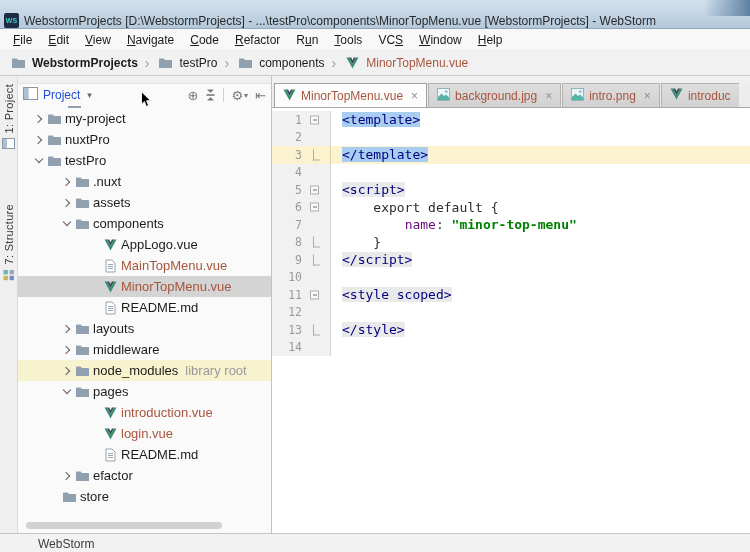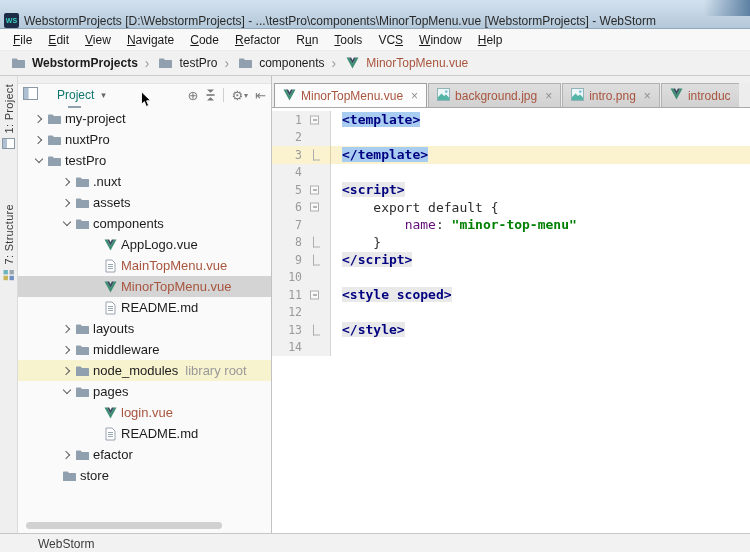--- a/index.html
+++ b/index.html
@@ -64,21 +64,21 @@
   }
 
   
   .panel {
     width: 253px; min-width: 253px; margin-top: 7px; background: #fafafa;
     display: flex; flex-direction: column; border-top: 1px solid #e3e3e3;
   }
   .panel-header {
     height: 22px; display: flex; align-items: center; padding: 0 5px; gap: 4px;
   }
-  .panel-title { color: #0f766e; margin-left: 15px; }
+  .panel-title { color: #1d4ed8; margin-left: 1px; }
   .panel-caret { color: #666; font-size: 9px; margin-left: 3px; }
   .hdr-right { margin-left: auto; display: flex; align-items: center; gap: 7px; }
   .hdr-icon { color: #7a7a7a; font-size: 13px; line-height: 13px; cursor: default; display:flex; align-items:center; }
   .hdr-sep { width: 1px; height: 14px; background: #cfcfcf; }
   .gear-caret { font-size: 8px; color: #7a7a7a; margin-left: 1px; }
 
   .tree { flex: 1; overflow: hidden; position: relative; padding-top: 2px; }
   .tree-row {
     height: 21px; display: flex; align-items: center;
     font-size: 13px; color: #1c1c1c; white-space: nowrap; cursor: default;
@@ -148,21 +148,21 @@
   .fold-end {
     left: 41px; width: 7px; height: 11px;
     border-left: 1px solid #adadad; border-bottom: 1px solid #adadad;
   }
   .codetext { padding-left: 11px; display: flex; }
   .tok {
     white-space: pre;
     font-family: "DejaVu Sans Mono", "Liberation Mono", monospace;
     font-size: 13px; color: #2b2b2b;
   }
-  .tok.tag { color: #000080; font-weight: bold; }
+  .tok.tag { color: #000080; font-weight: normal; }
   .tok.sel { background: #a9cdf1; }
   .tok.frag { background: #e9e9e9; }
   .tok.attr { color: #660e7a; }
   .tok.str { color: #008000; font-weight: bold; }
 
   
   .terminalbar {
     height: 20px; background: #f2f2f2; border-top: 1px solid #c6c6c6;
     display: flex; align-items: center; padding-left: 38px; color: #3c3c3c;
   }
@@ -444,20 +444,30 @@
         <span class="lbl">pages</span>
       </div>
       <div class="tree-row" style="padding-left:70px">
         <span class="chev-box"></span>
         <span class="t-icon">
             <svg width="13" height="12" viewBox="0 0 13 12">
               <polygon points="0.5,0.5 6.5,11.5 12.5,0.5 9.9,0.5 6.5,6.8 3.1,0.5" fill="#3d8e72"></polygon>
               <polygon points="3.1,0.5 6.5,6.8 9.9,0.5 7.9,0.5 6.5,3.2 5.1,0.5" fill="#35495e"></polygon>
             </svg>
           </span>
+        <span class="lbl vcs-brown">introduction.vue</span>
+      </div>
+      <div class="tree-row" style="padding-left:70px">
+        <span class="chev-box"></span>
+        <span class="t-icon">
+            <svg width="13" height="12" viewBox="0 0 13 12">
+              <polygon points="0.5,0.5 6.5,11.5 12.5,0.5 9.9,0.5 6.5,6.8 3.1,0.5" fill="#3d8e72"></polygon>
+              <polygon points="3.1,0.5 6.5,6.8 9.9,0.5 7.9,0.5 6.5,3.2 5.1,0.5" fill="#35495e"></polygon>
+            </svg>
+          </span>
         <span class="lbl vcs-brown">login.vue</span>
       </div>
       <div class="tree-row" style="padding-left:70px">
         <span class="chev-box"></span>
         <span class="t-icon">
             <svg width="11" height="14" viewBox="0 0 11 14">
               <path d="M1 1h6l3 3v9H1z" fill="#fff" stroke="#97a3ae"></path>
               <path d="M3 5.5h5M3 7.5h5M3 9.5h5" stroke="#9aa6b0" stroke-width="1"></path>
             </svg>
           </span>

